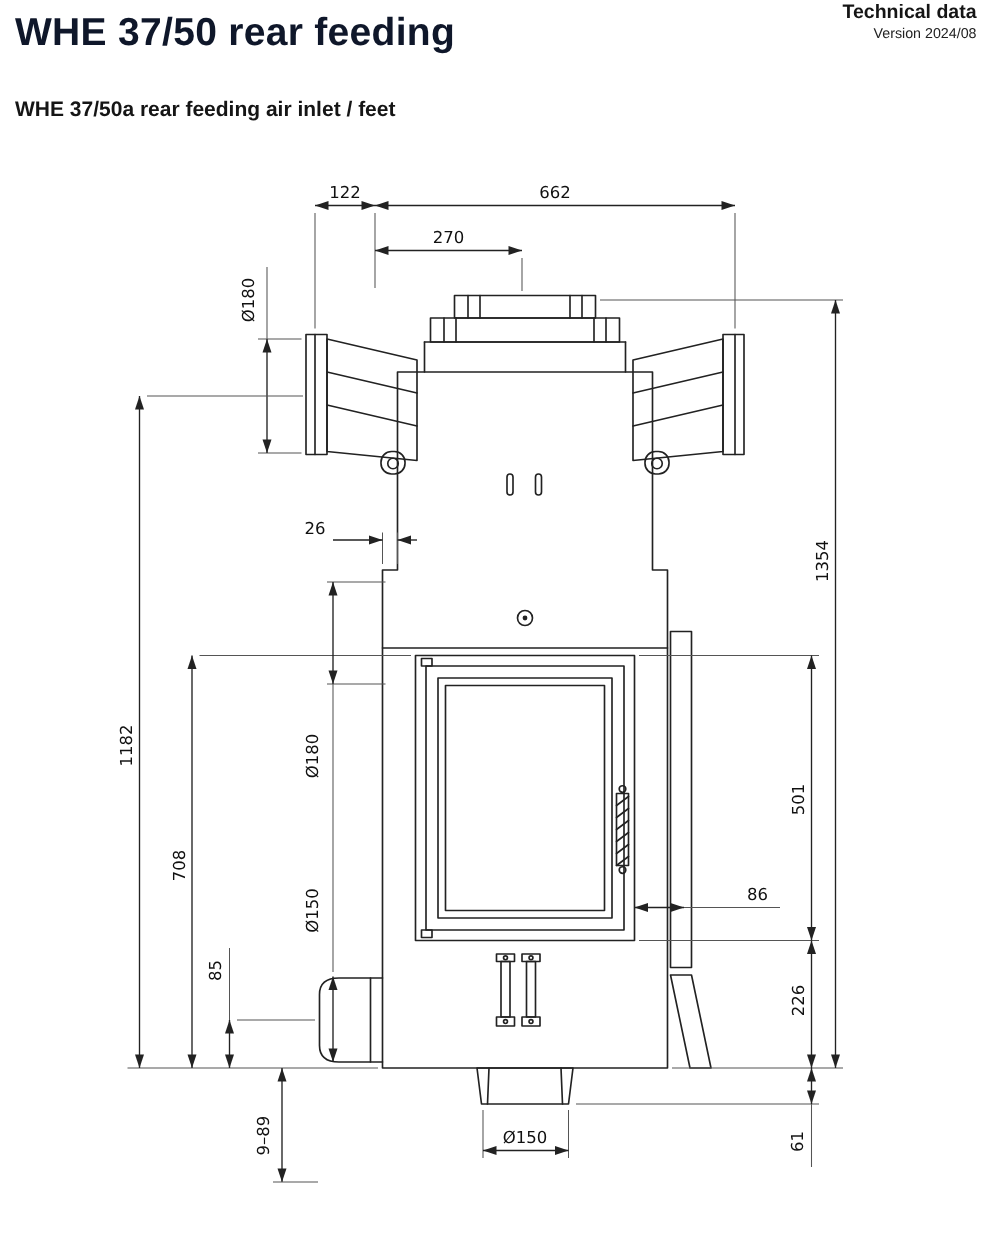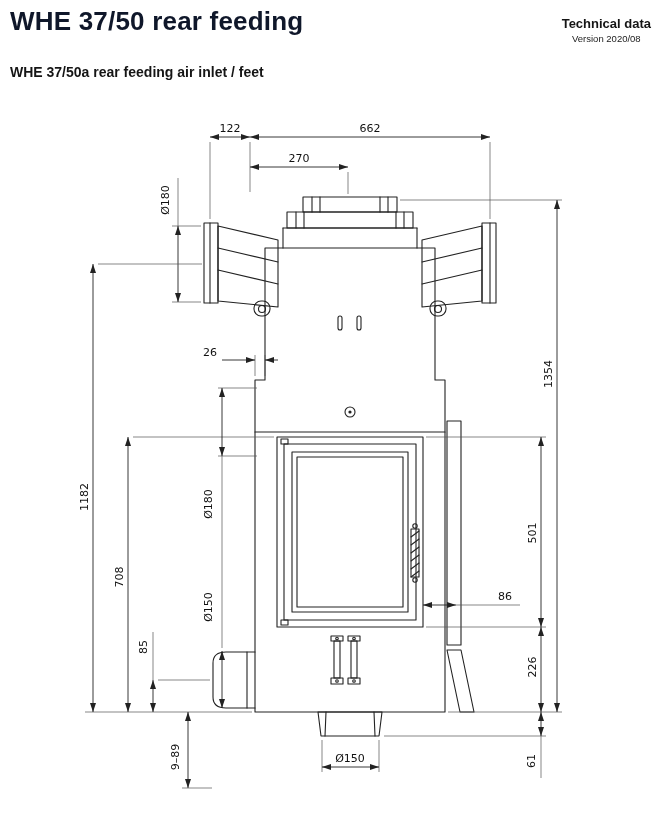--- a/index.html
+++ b/index.html
@@ -4,37 +4,37 @@
 <style>
   html,body{margin:0;padding:0;}
   body{
     width:661px;height:822px;background:#ffffff;position:relative;
     font-family:"Liberation Sans", sans-serif;color:#111;overflow:hidden;
   }
   .page-title{
     position:absolute;left:10px;top:6px;font-size:26px;font-weight:bold;
     letter-spacing:0.2px;color:#0f172a;text-align:center;
   }
-  .header-right{position:absolute;right:10px;top:16px;text-align:center;}
+  .header-right{position:absolute;right:10px;top:0;text-align:right;}
   .tech-data{font-size:13px;font-weight:bold;color:#151515;}
   .version{font-size:9.5px;color:#222;margin-top:2px;}
   .subtitle{position:absolute;left:10px;top:64px;font-size:14px;font-weight:bold;color:#151515;}
   svg{position:absolute;left:0;top:0;}
   svg text{font-family:"DejaVu Sans", sans-serif;font-size:11px;fill:#111;}
   .st{stroke:#222;stroke-width:1.1;fill:none;stroke-linecap:round;stroke-linejoin:round;}
   .dim{stroke:#222;stroke-width:0.9;fill:none;}
   .ext{stroke:#555;stroke-width:0.7;fill:none;}
 </style>
 </head>
 <body>
 
 <div class="page-title">WHE 37/50 rear feeding</div>
 <div class="header-right">
   <div class="tech-data">Technical data</div>
-  <div class="version">Version 2020/08</div>
+  <div class="version">Version 2024/08</div>
 </div>
 <div class="subtitle">WHE 37/50a rear feeding air inlet / feet</div>
 
 <svg width="661" height="822" viewBox="0 0 661 822">
   <defs>
     <marker id="ae" markerUnits="userSpaceOnUse" markerWidth="11" markerHeight="8" refX="9.5" refY="4" orient="auto">
       <path d="M0.5,1 L9.5,4 L0.5,7 Z" fill="#222"></path>
     </marker>
     <marker id="as" markerUnits="userSpaceOnUse" markerWidth="11" markerHeight="8" refX="0.5" refY="4" orient="auto">
       <path d="M9.5,1 L0.5,4 L9.5,7 Z" fill="#222"></path>

